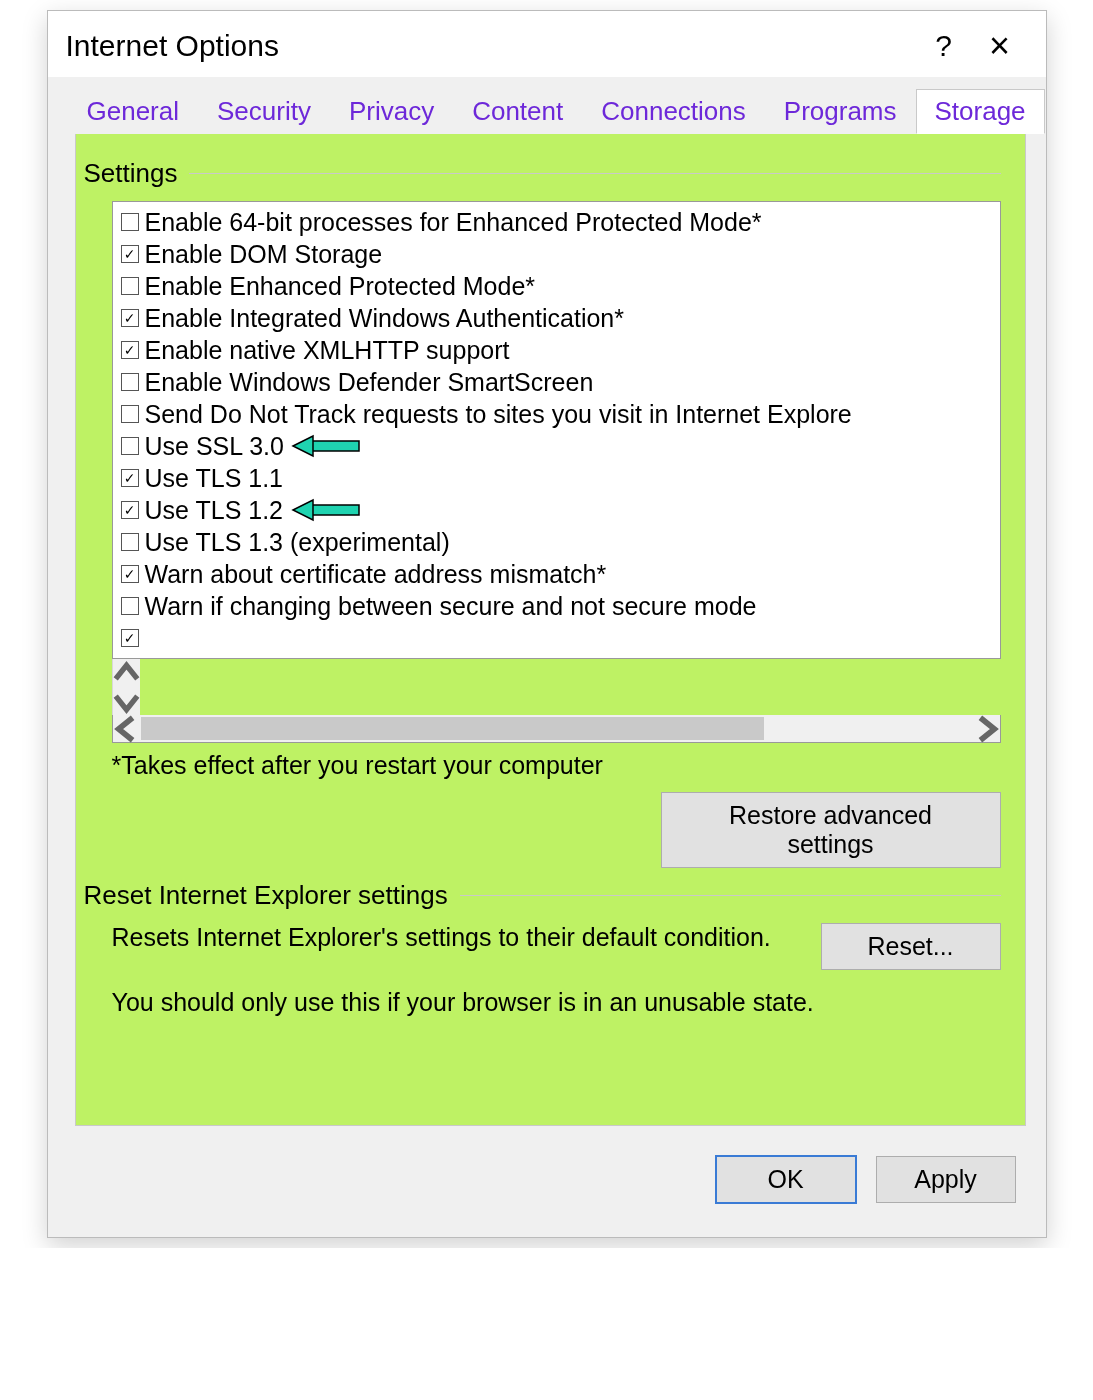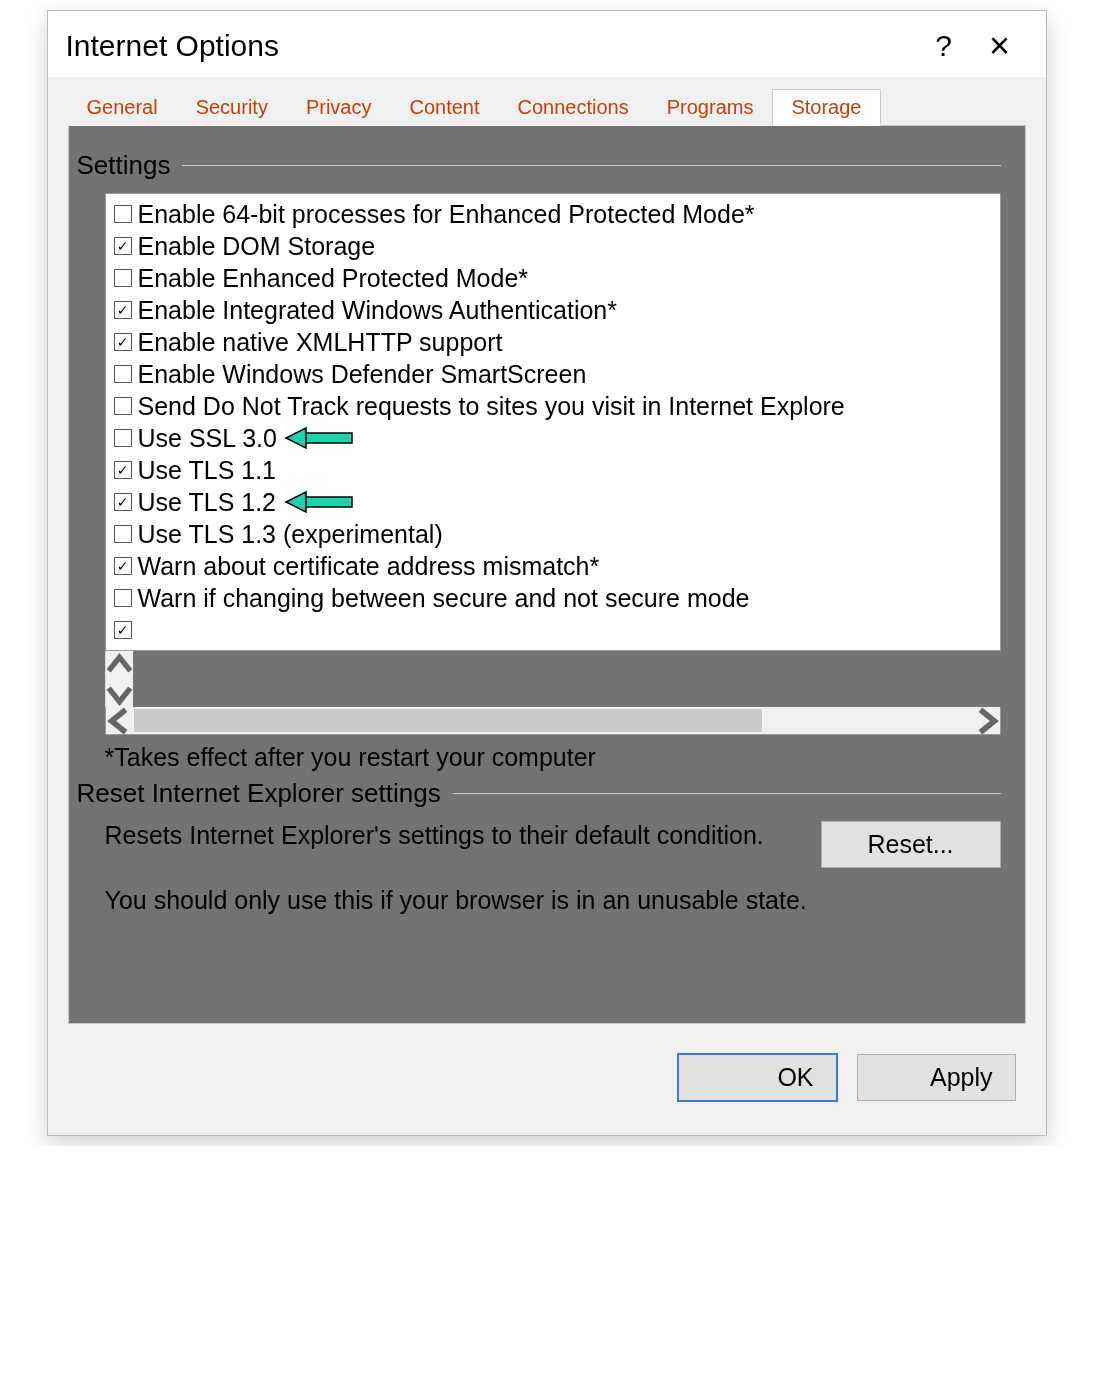--- a/index.html
+++ b/index.html
@@ -37,37 +37,38 @@
     background: #f0f0f0;
     padding: 0 20px 20px 20px;
   }
   .tabs {
     display: flex;
     align-items: flex-end;
     padding-top: 12px;
   }
   .tab {
     padding: 6px 18px 6px 18px;
-    font-size: 20px;
-    color: #c2410c;
+    font-size: 26px;
+    color: #6d28d9;
     background: #f0f0f0;
     border: 1px solid transparent;
     position: relative;
   }
   .tab.active {
     background: #fff;
     border: 1px solid #c9c9c9;
     border-bottom: 1px solid #fff;
     z-index: 2;
   }
   .tabpanel {
-    background: #737373;
+    background: #bef264;
     border: 1px solid #c9c9c9;
     margin-top: -1px;
     padding: 18px 24px 18px 8px;
+    margin-left: 7px;
   }
   .group-header {
     display: flex;
     align-items: center;
     margin: 6px 0 12px 0;
   }
   .group-header .gh-label {
     font-size: 26px;
     margin-right: 12px;
     white-space: nowrap;
@@ -184,21 +185,21 @@
   }
   .reset-text { flex: 1; font-size: 25px; }
   .reset-note { margin: 18px 0 0 28px; font-size: 25px; }
   .footer {
     background: #f0f0f0;
     display: flex;
     justify-content: flex-end;
     gap: 20px;
     padding: 30px 10px 14px 10px;
   }
-  .footer .winbtn { width: 159px; text-align: right; }
+  .footer .winbtn { width: 140px; }
   .okbtn { outline: 2px solid #3a7bd5; outline-offset: -1px; }
   .arrow-annot {
     position: absolute;
     left: 170px;
     width: 70px;
     height: 24px;
     pointer-events: none;
   }
   .arrow-annot svg { width: 100%; height: 100%; display:block; }
 </style>
@@ -332,20 +333,23 @@
         </div>
         <div class="arrow">
           <svg viewBox="0 0 10 10">
               <path d="M3 1 L8 5 L3 9" fill="none" stroke="#666" stroke-width="2"></path>
             </svg>
         </div>
       </div>
 
       <div class="note">*Takes effect after you restart your computer</div>
 
+      <div class="restore-row">
+        <div class="winbtn" style="width:340px;">Restore advanced settings</div>
+      </div>
 
       <div class="group-header">
         <span class="gh-label">Reset Internet Explorer settings</span>
         <span class="gh-line"></span>
       </div>
 
       <div class="reset-row">
         <div class="reset-text">Resets Internet Explorer's settings to their default condition.</div>
         <div class="winbtn" style="width:180px;">Reset...</div>
       </div>

